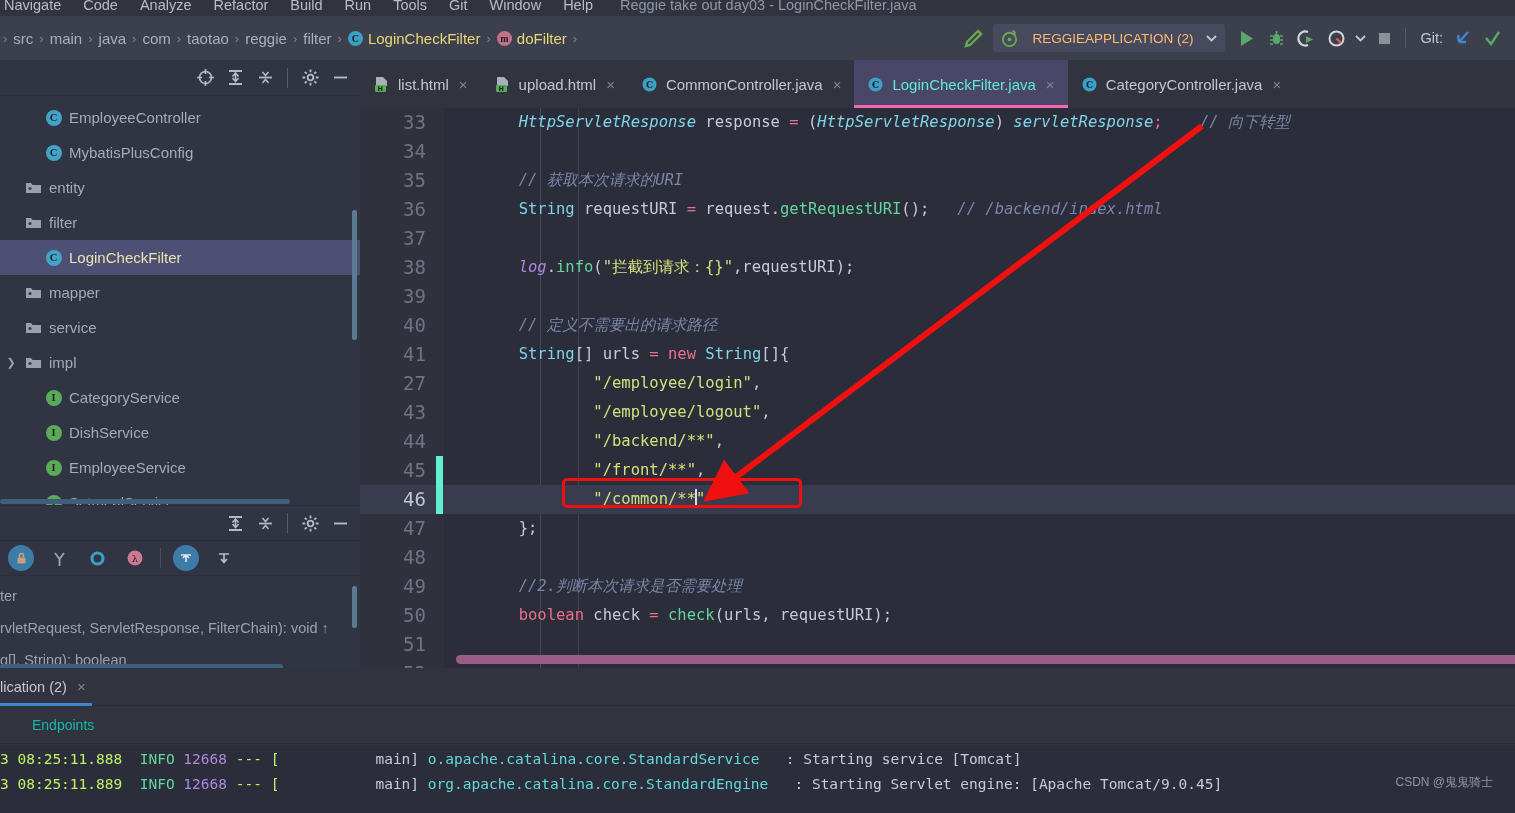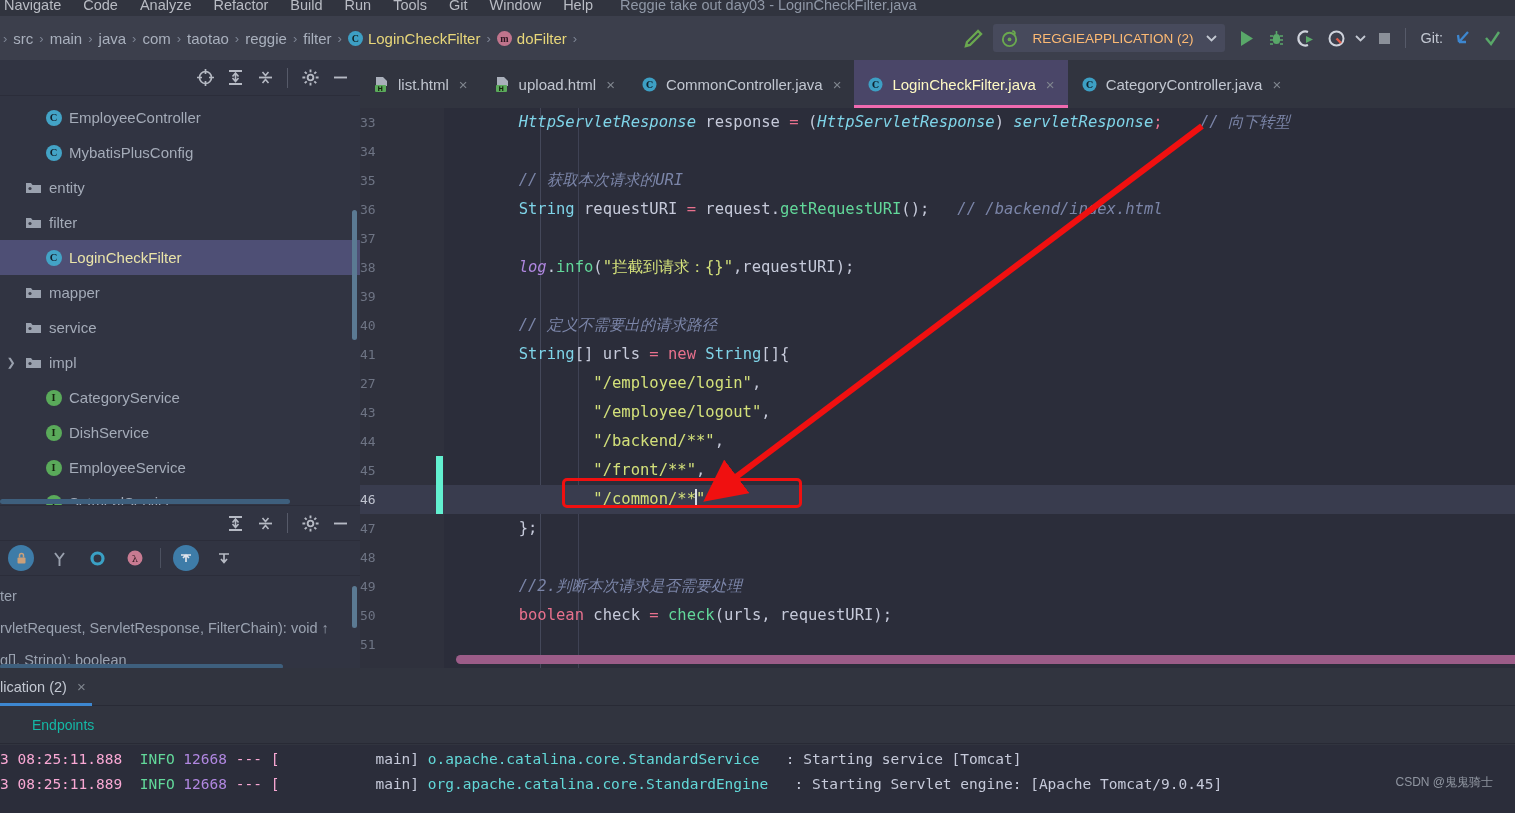--- a/index.html
+++ b/index.html
@@ -140,21 +140,21 @@
   .tabbar {
     position: absolute; left: 360px; top: 60px; width: 1155px; height: 48px;
     background: #31343f; display: flex; align-items: stretch;
   }
   .tab {
     display: flex; align-items: center; gap: 8px; padding: 0 13px;
     font-size: 15px; color: #c1c6d0; cursor: pointer; position: relative;
     white-space: nowrap;
   }
   .tab.active { background: #4a4668; color: #e8e1a2; }
-  .tab.active .tab-label { color: #fef9c3; }
+  .tab.active .tab-label { color: #5eead4; }
   .tab.active::after {
     content:""; position:absolute; left:0; right:0; bottom:0; height:3px; background:#f06ab0;
   }
   .tab-x { color: #80868f; font-size: 15px; margin-left: 2px; }
 
   
   .editor {
     position: absolute; left: 360px; top: 108px; width: 1155px; height: 560px;
     background: #2b2d3a; overflow: hidden;
   }
@@ -163,23 +163,23 @@
     background: #2f313d;
   }
   .code-area { position: absolute; left: 84px; top: 0; right: 0; height: 560px; }
   .line {
     position: relative; height: 29px; line-height: 29px;
     font-family: "DejaVu Sans Mono", monospace; font-size: 15.5px;
     white-space: pre; color: #c6cada;
   }
   .line.cur { background: #393c4e; }
   .lnum {
-    position: absolute; left: 0; width: 66px; text-align: left;
+    position: absolute; left: 0; width: 66px; text-align: right;
     height: 29px; line-height: 29px;
-    font-family: "DejaVu Sans Mono", monospace; font-size: 13px; color: #6e7484;
+    font-family: "DejaVu Sans Mono", monospace; font-size: 19px; color: #6e7484;
   }
   .lnum.cur { color: #c0c4d0; }
   .gut-row { position: relative; height: 29px; }
   .gut-row.cur { background: #393c4e; }
   .chg {
     position: absolute; right: 1px; top: 0; width: 7px; height: 29px; background: #62f0d0;
   }
   .code-ind { position: absolute; left: 96px; top: 0; bottom: 0; width: 1px; background: #44485a; }
   .code-ind2 { position: absolute; left: 134px; top: 0; bottom: 0; width: 1px; background: #3f4254; }
   .kw  { color: #e8718d; }      
@@ -229,21 +229,21 @@
     font-size: 14px; color: #14b8a6; border-bottom: 1px solid #282a35;
   }
   .cons-body {
     position: absolute; left: 0; top: 77px; right: 0; bottom: 0;
     background: #2b2d3a; overflow: hidden; padding-top: 2px;
   }
   .logline {
     height: 25px; line-height: 25px; white-space: pre;
     font-family: "DejaVu Sans Mono", monospace; font-size: 14.5px; color: #c6cada;
   }
-  .lg-ts { color: #f9a8d4; }
+  .lg-ts { color: #bef264; }
   .lg-info { color: #62d89a; }
   .lg-pid { color: #b087e0; }
   .lg-thr { color: #c6cada; }
   .lg-cls { color: #62d8d8; }
   .lg-msg { color: #c6cada; }
   .watermark {
     position: absolute; right: 22px; bottom: 22px;
     font-size: 12px; color: #9aa0ab; opacity: .9; white-space: nowrap;
   }
 </style>

